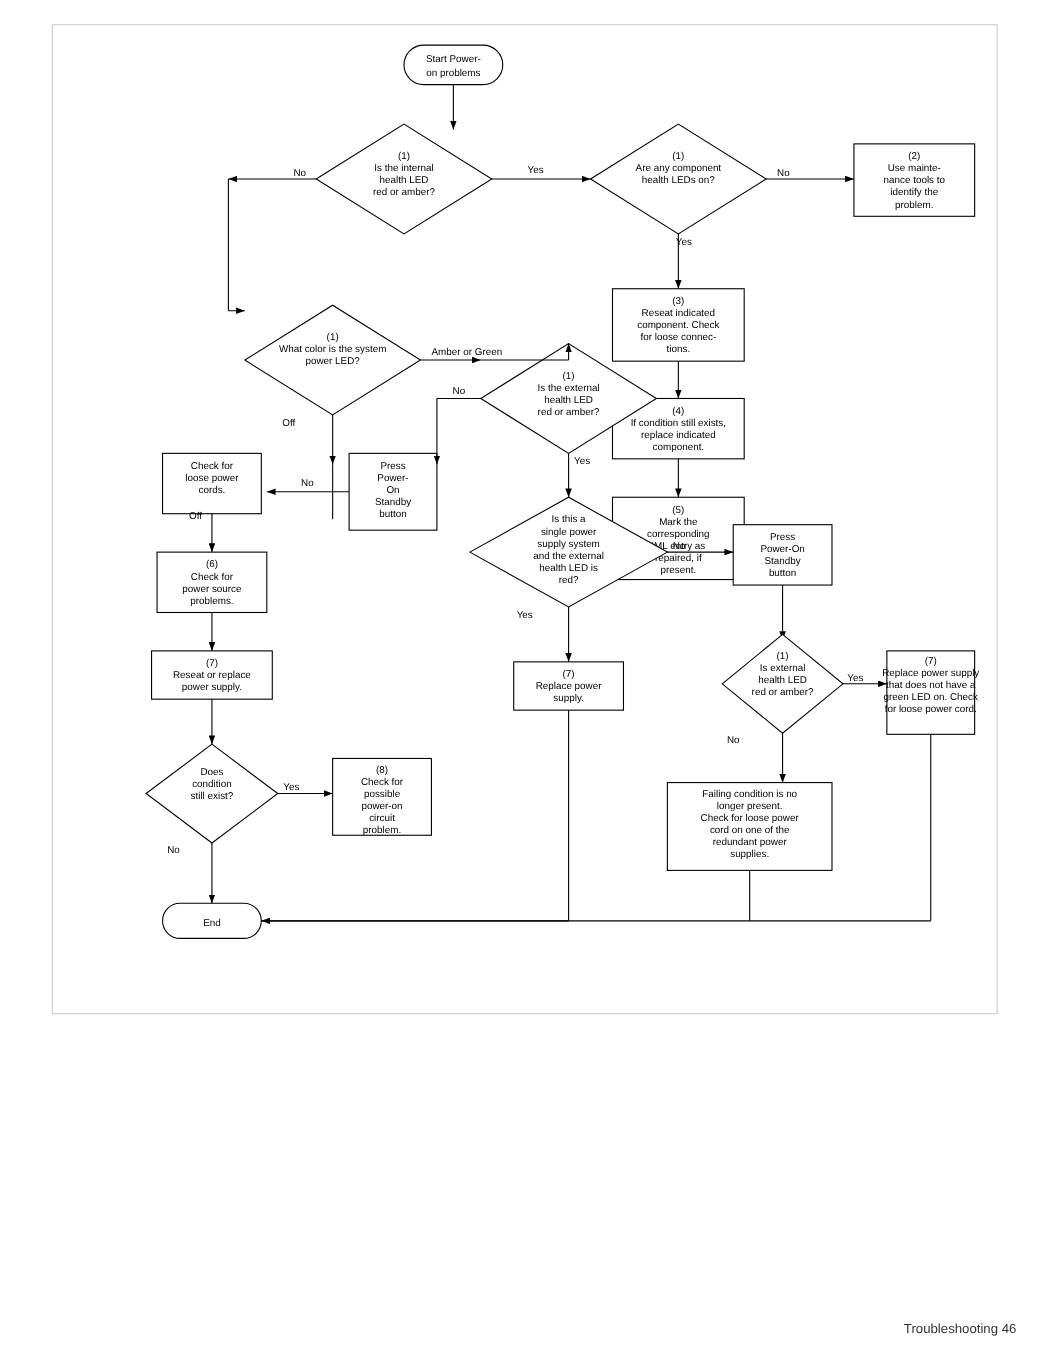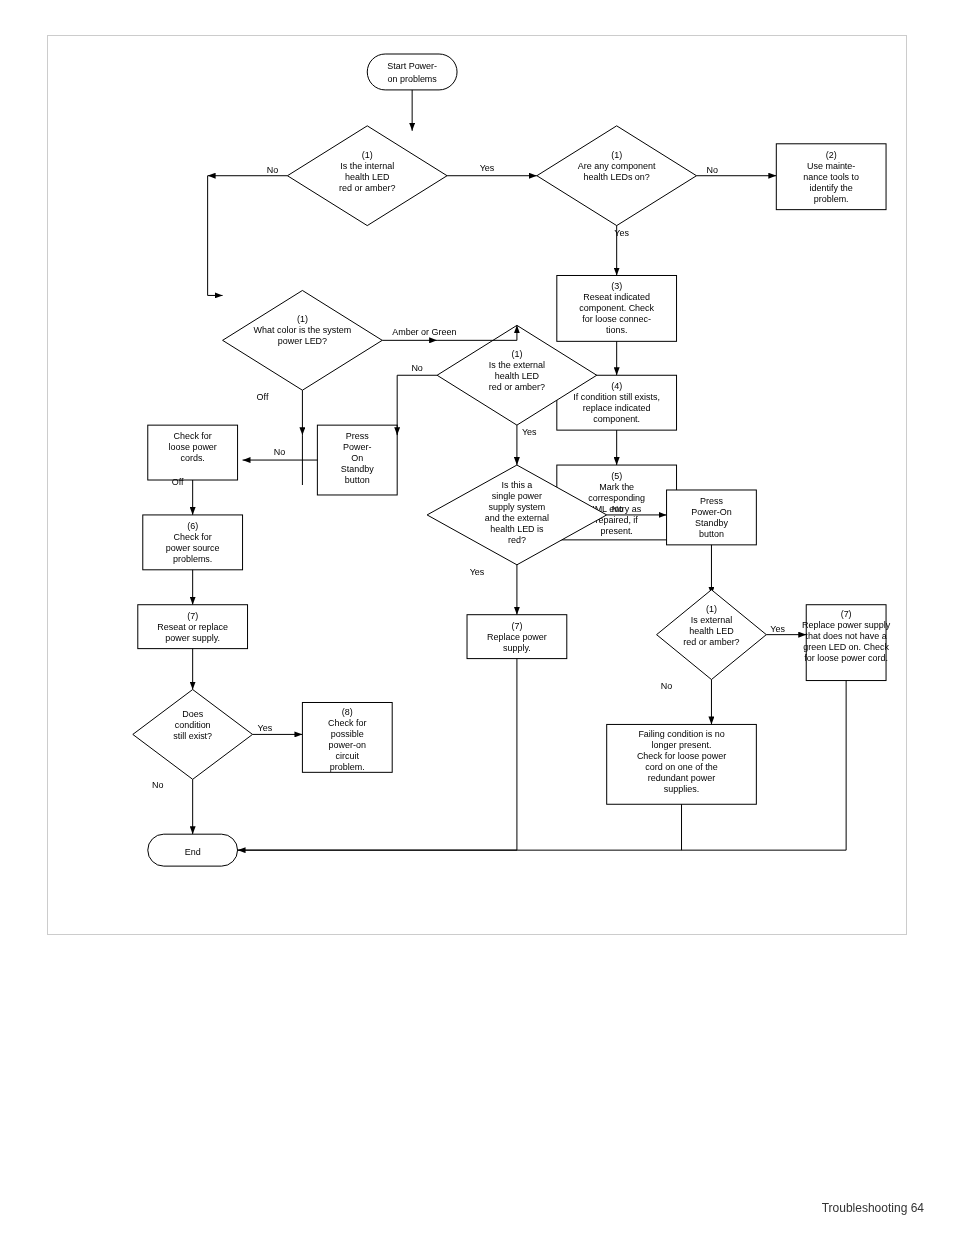--- a/index.html
+++ b/index.html
@@ -9,21 +9,21 @@
       font-size: 11px;
       width: 954px;
       min-height: 1235px;
       position: relative;
     }
     .page-container {
       width: 954px;
       min-height: 1235px;
       background: #fff;
       position: relative;
-      padding: 25px;
+      padding: 12px;
     }
     .flowchart-area {
       position: relative;
       width: 860px;
       height: 900px;
       margin: 10px auto;
       border: 1px solid #ccc;
     }
     
     .flowchart-svg {
@@ -279,15 +279,15 @@
 
       <line x1="635" y1="770" x2="635" y2="816"></line>
 
       <line x1="390" y1="305" x2="470" y2="305"></line>
       <line x1="470" y1="305" x2="470" y2="290" class="arrow"></line>
 
     </svg>
   </div>
 
   <div class="page-footer">
-    <span>Troubleshooting   64</span>
+    <span>Troubleshooting   46</span>
   </div>
 </div>
 
 </body></html>

